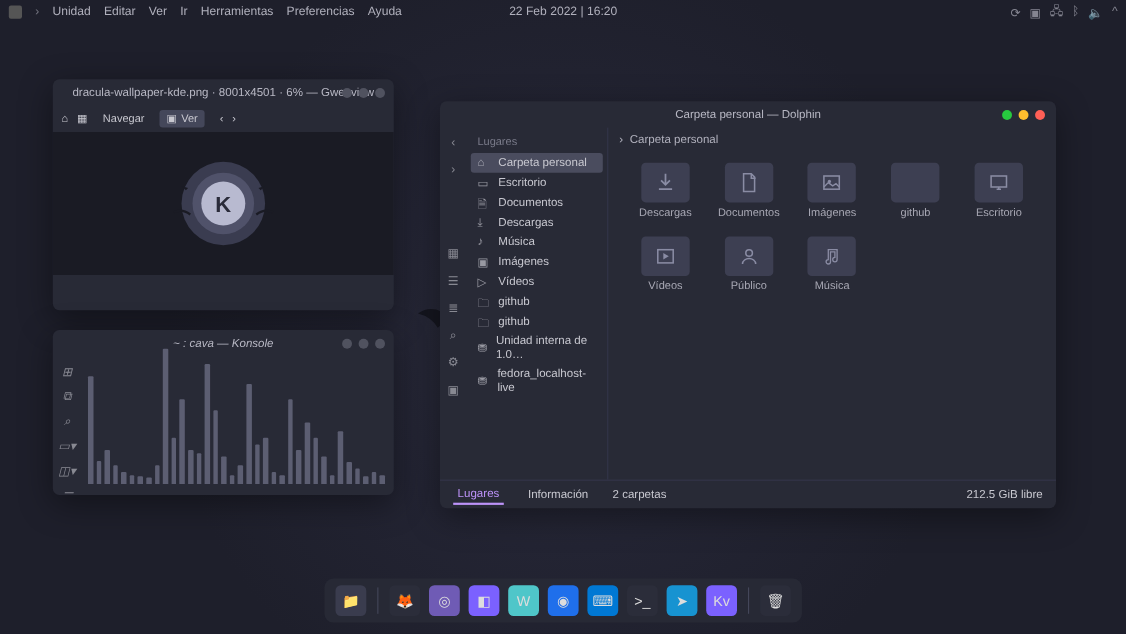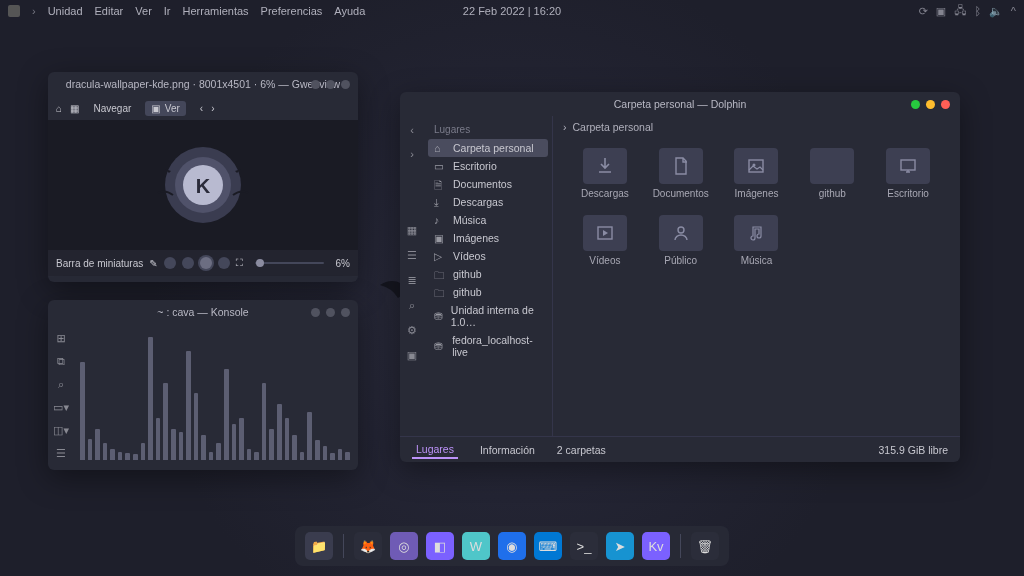--- a/index.html
+++ b/index.html
@@ -33,21 +33,21 @@
 #gwenview .toolbar .btn.active { background: #44475a; }
 #gwenview .viewer { flex: 1; background: #1a1b24; display: flex; align-items: center; justify-content: center; height: 130px; }
 #gwenview .viewer svg { width: 120px; height: 100px; }
 #gwenview .footer { height: 26px; display: flex; align-items: center; gap: 6px; padding: 0 8px; font-size: 10px; background: #23242f; }
 #gwenview .slider { flex: 1; height: 2px; background: #44475a; position: relative; border-radius: 2px; margin: 0 6px; }
 #gwenview .slider::after { content: ''; position: absolute; left: 2%; top: -3px; width: 8px; height: 8px; background: #8b8ca0; border-radius: 50%; }
 #gwenview .circ { width: 12px; height: 12px; border-radius: 50%; background: #44475a; }
 #gwenview .circ.sel { background: #6c6e82; box-shadow: 0 0 0 2px #44475a; }
 
 
-#konsole { left: 48px; top: 300px; width: 310px; height: 170px; }
+#konsole { left: 48px; top: 300px; width: 310px; height: 150px; font-style: italic; }
 #konsole .titlebar { justify-content: center; }
 #konsole .sidebar { position: absolute; left: 0; top: 24px; bottom: 0; width: 26px; display: flex; flex-direction: column; gap: 10px; align-items: center; padding-top: 8px; }
 #konsole .sidebar span { opacity: .6; font-size: 11px; }
 #konsole .bars { position: absolute; left: 32px; right: 8px; bottom: 10px; height: 140px; display: flex; align-items: flex-end; gap: 3px; }
 #konsole .bars div { flex: 1; background: #5c5e72; border-radius: 1px 1px 0 0; }
 
 
 #dolphin { left: 400px; top: 92px; width: 560px; height: 370px; }
 #dolphin .titlebar .dots { right: auto; left: auto; }
 #dolphin .titlebar .dots.left-style { position: absolute; right: 10px; }
@@ -129,31 +129,20 @@
   <div class="viewer">
     <svg viewBox="0 0 120 100">
       <circle cx="60" cy="50" r="38" fill="#3a3c50"></circle>
       <circle cx="60" cy="50" r="28" fill="#50526a"></circle>
       <circle cx="60" cy="50" r="20" fill="#b8bad0"></circle>
       <text x="60" y="58" text-anchor="middle" font-size="20" font-weight="bold" fill="#2a2b3a">K</text>
       <path d="M30 60 Q22 54 15 58 M90 60 Q98 54 105 58" stroke="#1a1b24" stroke-width="2" fill="none"></path>
       <path d="M28 36 l-6 -2 l4 4z M92 36 l6 -2 l-4 4z" fill="#1a1b24"></path>
     </svg>
   </div>
-  <div class="footer">
-    <span>Barra de miniaturas</span>
-    <span>✎</span>
-    <span class="circ"></span>
-    <span class="circ"></span>
-    <span class="circ sel"></span>
-    <span class="circ"></span>
-    <span>⛶</span>
-    <div class="slider"></div>
-    <span>6%</span>
-  </div>
 </div>
 
 <div class="window" id="konsole">
   <div class="titlebar">
     <span>~ : cava — Konsole</span>
     <div class="dots">
         <div class="dot dim"></div>
         <div class="dot dim"></div>
         <div class="dot dim"></div>
       </div>
@@ -348,21 +337,21 @@
             </div>
             <span>Música</span>
           </div>
         </div>
     </div>
   </div>
   <div class="status">
     <span class="tab active">Lugares</span>
     <span class="tab">Información</span>
     <span>2 carpetas</span>
-    <span class="right">315.9 GiB libre</span>
+    <span class="right">212.5 GiB libre</span>
   </div>
 </div>
 
 <div class="dock" id="dock">
     <div class="dicon" style="background: rgb(58, 60, 78);">📁</div>
     <div class="sep"></div>
     <div class="dicon" style="background: rgb(43, 45, 58);">🦊</div>
     <div class="dicon" style="background: rgb(111, 91, 181);">◎</div>
     <div class="dicon" style="background: rgb(123, 97, 255);">◧</div>
     <div class="dicon" style="background: rgb(79, 198, 201);">W</div>

